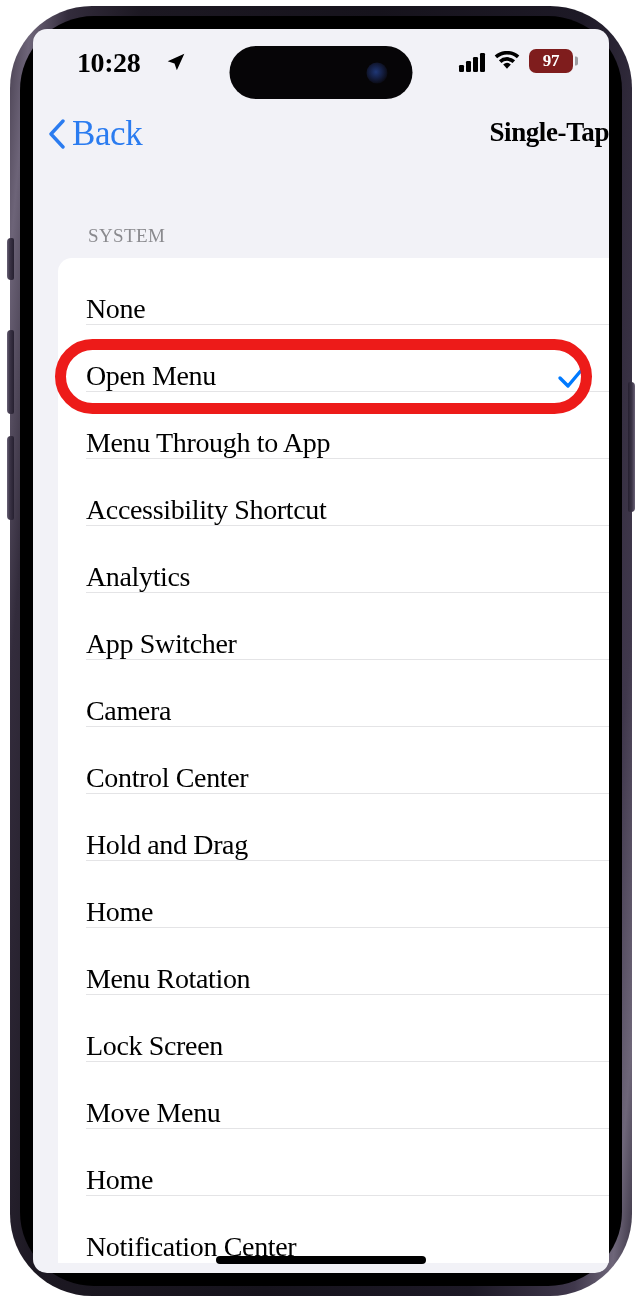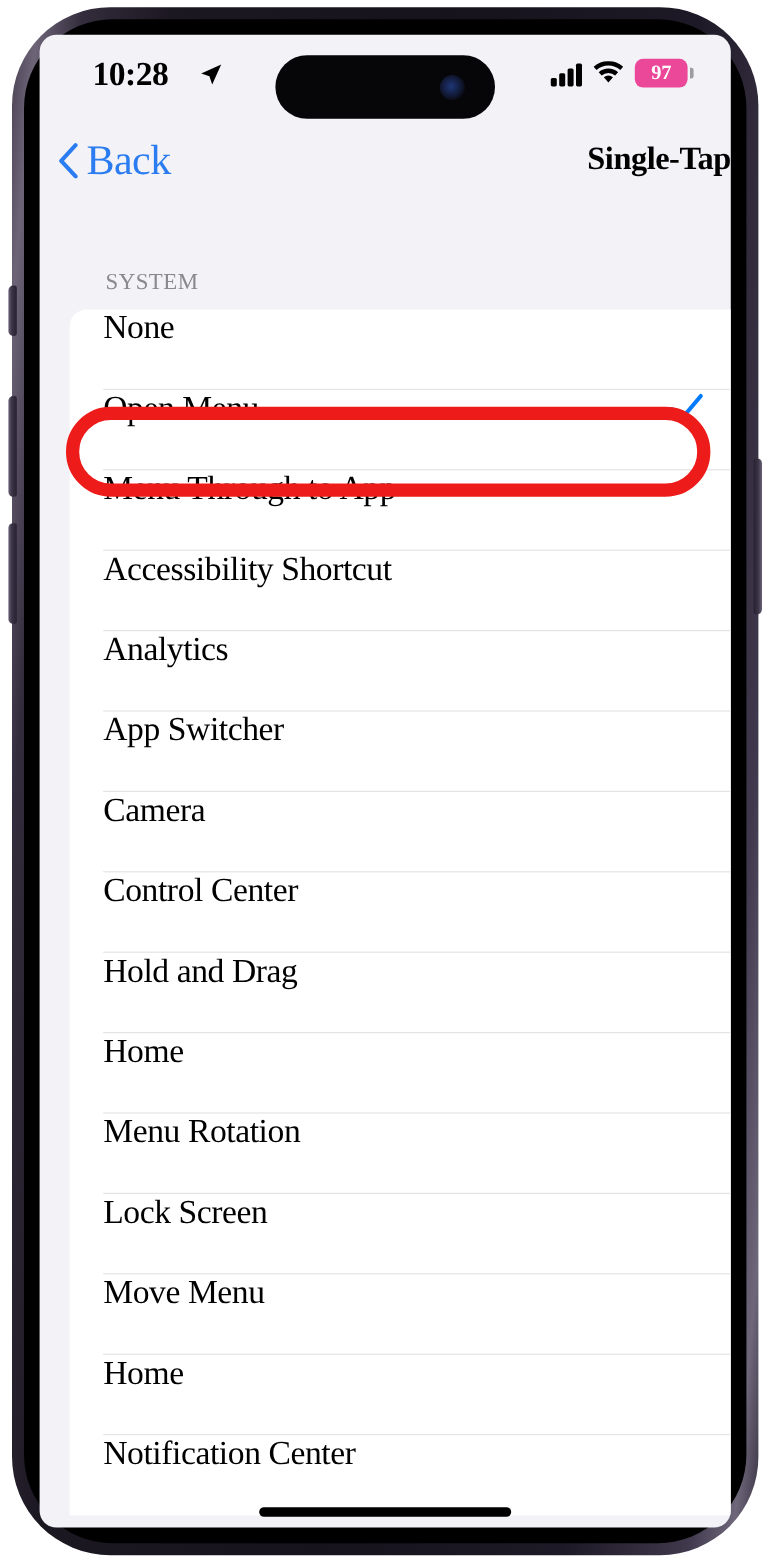--- a/index.html
+++ b/index.html
@@ -128,21 +128,21 @@
   #signal-icon i:nth-child(1){height:7px}
   #signal-icon i:nth-child(2){height:11px}
   #signal-icon i:nth-child(3){height:15px}
   #signal-icon i:nth-child(4){height:19px}
   #wifi-icon { width: 26px; height: 20px; }
   #battery-icon {
     position: relative;
     width: 44px;
     height: 24px;
     border-radius: 7px;
-    background: #ec4899;
+    background: #7f1d1d;
     display: flex;
     align-items: center;
     justify-content: center;
   }
   #battery-icon::after {
     content: "";
     position: absolute;
     right: -5px;
     top: 50%;
     transform: translateY(-50%);
@@ -208,21 +208,21 @@
     top: 229px;
     width: 551px;
     background: #ffffff;
     border-radius: 14px 0 0 0;
     overflow: hidden;
   }
   .list-row {
     position: relative;
     height: 67px;
     display: flex;
-    align-items: flex-start;
+    align-items: flex-end;
     padding-left: 28px;
     padding-right: 22px;
     box-sizing: border-box;
     cursor: pointer;
   }
   .list-row .row-label {
     font-size: 28px;
     color: #000;
     letter-spacing: -0.35px;
     flex: 1;

